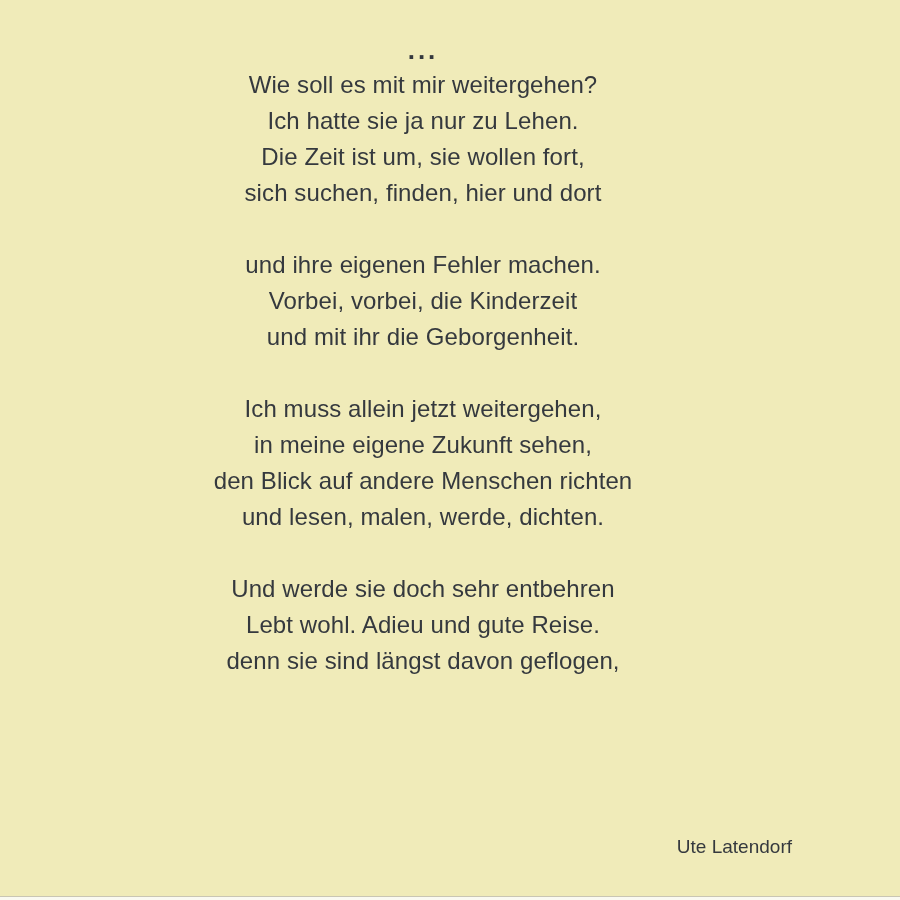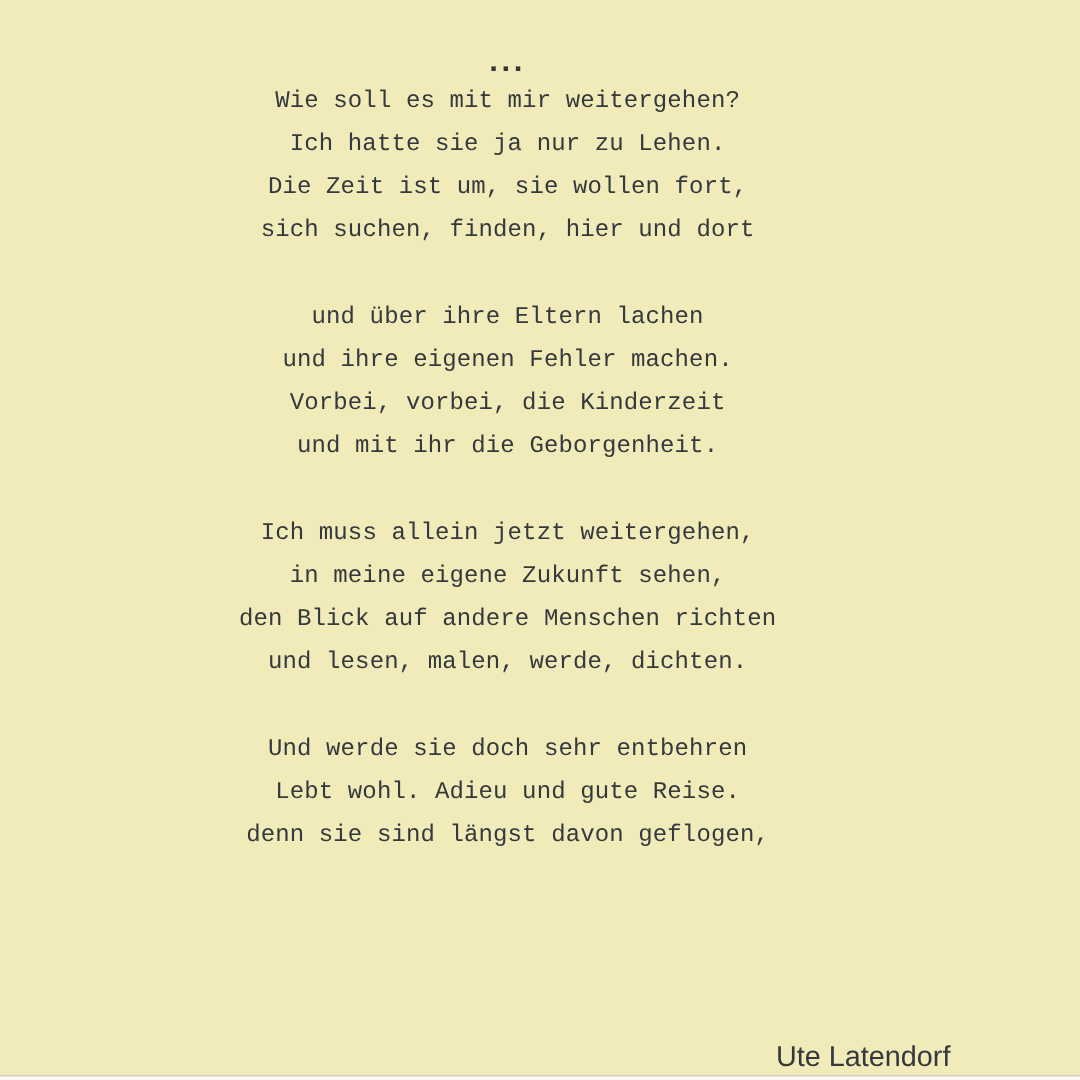--- a/index.html
+++ b/index.html
@@ -41,32 +41,31 @@
     letter-spacing: 3px;
     color: var(--ink);
   }
   .stanza {
     margin-bottom: 36px;
   }
   .stanza:last-of-type {
     margin-bottom: 0;
   }
   .poem-line {
-    font-size: 20px;
+    font-size: 24px;
     line-height: 36px;
     letter-spacing: 0.1px;
     color: var(--ink);
     white-space: nowrap;
-    font-family: Liberation Mono, monospace;
   }
   .author-line {
     position: absolute;
-    top: 868px;
+    top: 834px;
     right: 108px;
-    font-size: 24px;
+    font-size: 19px;
     line-height: 26px;
     color: var(--ink);
   }
   .scan-edge-bottom {
     position: absolute;
     left: 0;
     bottom: 0;
     width: 900px;
     height: 4px;
     background: var(--edge);
@@ -83,21 +82,20 @@
     <div class="ellipsis-line">...</div>
 
     <div class="stanza">
       <div class="poem-line">Wie soll es mit mir weitergehen?</div>
       <div class="poem-line">Ich hatte sie ja nur zu Lehen.</div>
       <div class="poem-line">Die Zeit ist um, sie wollen fort,</div>
       <div class="poem-line">sich suchen, finden, hier und dort</div>
     </div>
 
     <div class="stanza">
-      <div class="poem-line">und über ihre Eltern lachen</div>
       <div class="poem-line">und ihre eigenen Fehler machen.</div>
       <div class="poem-line">Vorbei, vorbei, die Kinderzeit</div>
       <div class="poem-line">und mit ihr die Geborgenheit.</div>
     </div>
 
     <div class="stanza">
       <div class="poem-line">Ich muss allein jetzt weitergehen,</div>
       <div class="poem-line">in meine eigene Zukunft sehen,</div>
       <div class="poem-line">den Blick auf andere Menschen richten</div>
       <div class="poem-line">und lesen, malen, werde, dichten.</div>

